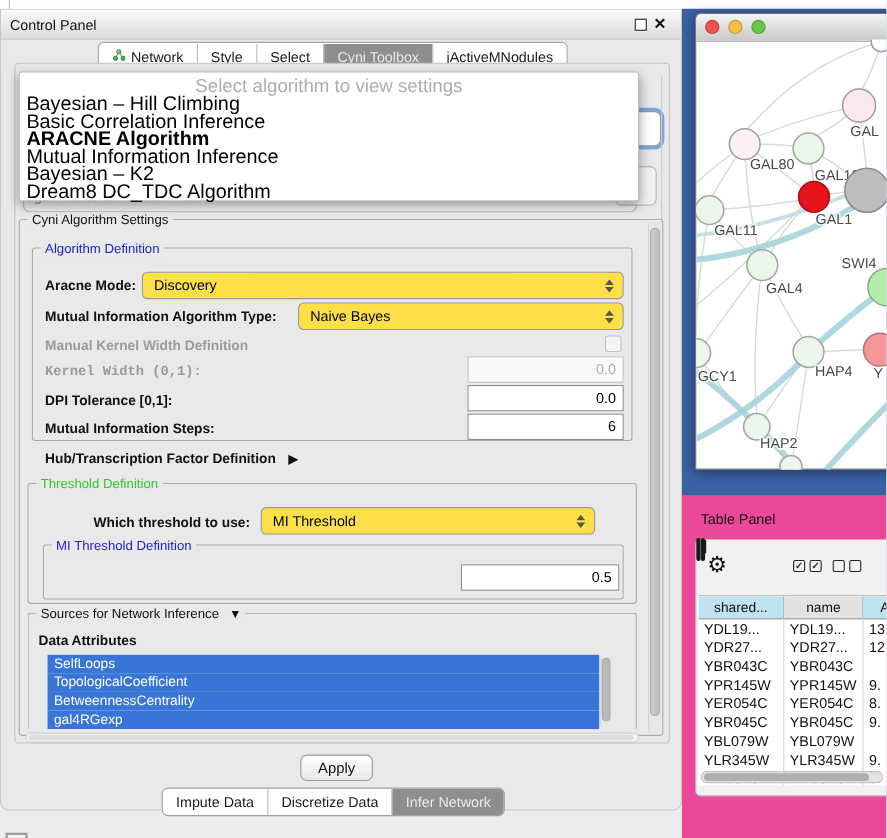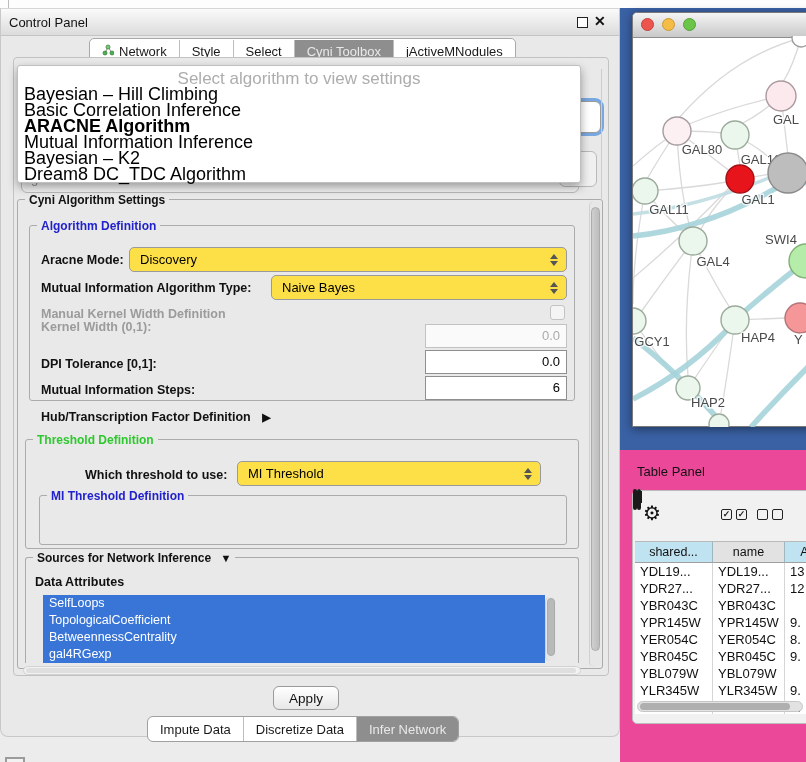--- a/index.html
+++ b/index.html
@@ -28,21 +28,21 @@
     border-radius:6px;box-shadow:0 0 0 3px #79A7DF;z-index:1;}
   #ghost-line{position:absolute;left:600px;top:60px;width:1px;height:130px;background:#CDCDCD;z-index:1;}
   
   #algo-popup{position:absolute;left:16px;top:56px;width:562px;height:116px;background:#FFF;
     border:1px solid #BFBFBF;border-radius:3px;box-shadow:0 4px 10px rgba(0,0,0,0.35);z-index:30;}
   #algo-placeholder{position:absolute;left:0;top:3px;width:100%;text-align:center;font-size:17px;color:#ADADAD;}
   .algo-item{position:absolute;left:6px;height:16px;line-height:16px;font-size:18px;color:#000;white-space:nowrap;}
   .algo-item.bold{font-weight:bold;}
   
   .fs{position:absolute;border:1px solid #ABABAB;border-radius:3px;box-sizing:border-box;}
-  .leg{position:absolute;background:#E9E9E9;padding:0 4px;font-size:12px;color:#111;white-space:nowrap;z-index:2;font-weight:bold;}
+  .leg{position:absolute;background:#E9E9E9;padding:0 4px;font-size:12px;color:#111;white-space:nowrap;z-index:2;}
   .leg.blue{color:#2222CC;}
   .leg.green{color:#2EC82E;}
   .lbl{position:absolute;font-size:12.5px;font-weight:bold;color:#111;white-space:nowrap;}
   .lbl.dis{color:#9B9B9B;text-align:right;}
   .combo{position:absolute;background:#fde047;border:1px solid #9A9A9A;border-radius:5px;box-sizing:border-box;}
   .combo .cval{position:absolute;left:10px;top:4px;font-size:13px;color:#000;white-space:nowrap;}
   .spin{position:absolute;right:7px;top:50%;margin-top:-7px;width:9px;height:14px;}
   .spin:before{content:"";position:absolute;left:0;top:1px;border-left:4px solid transparent;
     border-right:4px solid transparent;border-bottom:5px solid #555;}
   .spin:after{content:"";position:absolute;left:0;top:8px;border-left:4px solid transparent;
@@ -173,21 +173,21 @@
 
     <span class="lbl" style="left:40px;top:272px;">Mutual Information Algorithm Type:</span>
     <div class="combo" style="left:270px;top:266px;width:296px;height:25px;">
       <span class="cval">Naive Bayes</span>
       <span class="spin"></span>
     </div>
 
     <span class="lbl dis" style="left:40px;top:298px;">Manual Kernel Width Definition</span>
     <span class="checkbox" style="left:549px;top:296px;"></span>
 
-    <span class="lbl dis" style="left:40px;top:311px;">Kernel Width (0,1):</span>
+    <span class="lbl dis" style="left:40px;top:322px;font-family:Liberation Mono, monospace;">Kernel Width (0,1):</span>
     <div class="field dis" style="left:424px;top:315px;width:142px;height:24px;">0.0</div>
 
     <span class="lbl" style="left:40px;top:348px;">DPI Tolerance [0,1]:</span>
     <div class="field" style="left:424px;top:341px;width:142px;height:24px;">0.0</div>
 
     <span class="lbl" style="left:40px;top:374px;">Mutual Information Steps:</span>
     <div class="field" style="left:424px;top:367px;width:142px;height:24px;">6</div>
 
     <span class="lbl" style="left:40px;top:401px;">
       <span>Hub/Transcription Factor Definition</span>
@@ -198,20 +198,21 @@
     <span class="leg green" style="left:32px;top:424px;">Threshold Definition</span>
 
     <span class="lbl" style="left:84px;top:459px;">Which threshold to use:</span>
     <div class="combo" style="left:236px;top:452px;width:304px;height:25px;text-decoration:underline;">
       <span class="cval">MI Threshold</span>
       <span class="spin"></span>
     </div>
 
     <div class="fs" style="left:38px;top:486px;width:528px;height:50px;"></div>
     <span class="leg blue" style="left:46px;top:480px;">MI Threshold Definition</span>
+    <div class="field" style="left:418px;top:504px;width:144px;height:24px;">0.5</div>
 
     <div class="fs" style="left:24px;top:548px;width:554px;height:106px;border-bottom:none;border-radius:3px 3px 0 0;"></div>
     <span class="leg" style="left:32px;top:542px;">
       <span>Sources for Network Inference</span>
       <span class="tri" style="margin-left:6px;">▼</span>
     </span>
     <span class="lbl" style="left:34px;top:566px;">Data Attributes</span>
     <div id="attr-list">
         <div class="attr-row">SelfLoops</div>
         <div class="attr-row">TopologicalCoefficient</div>

